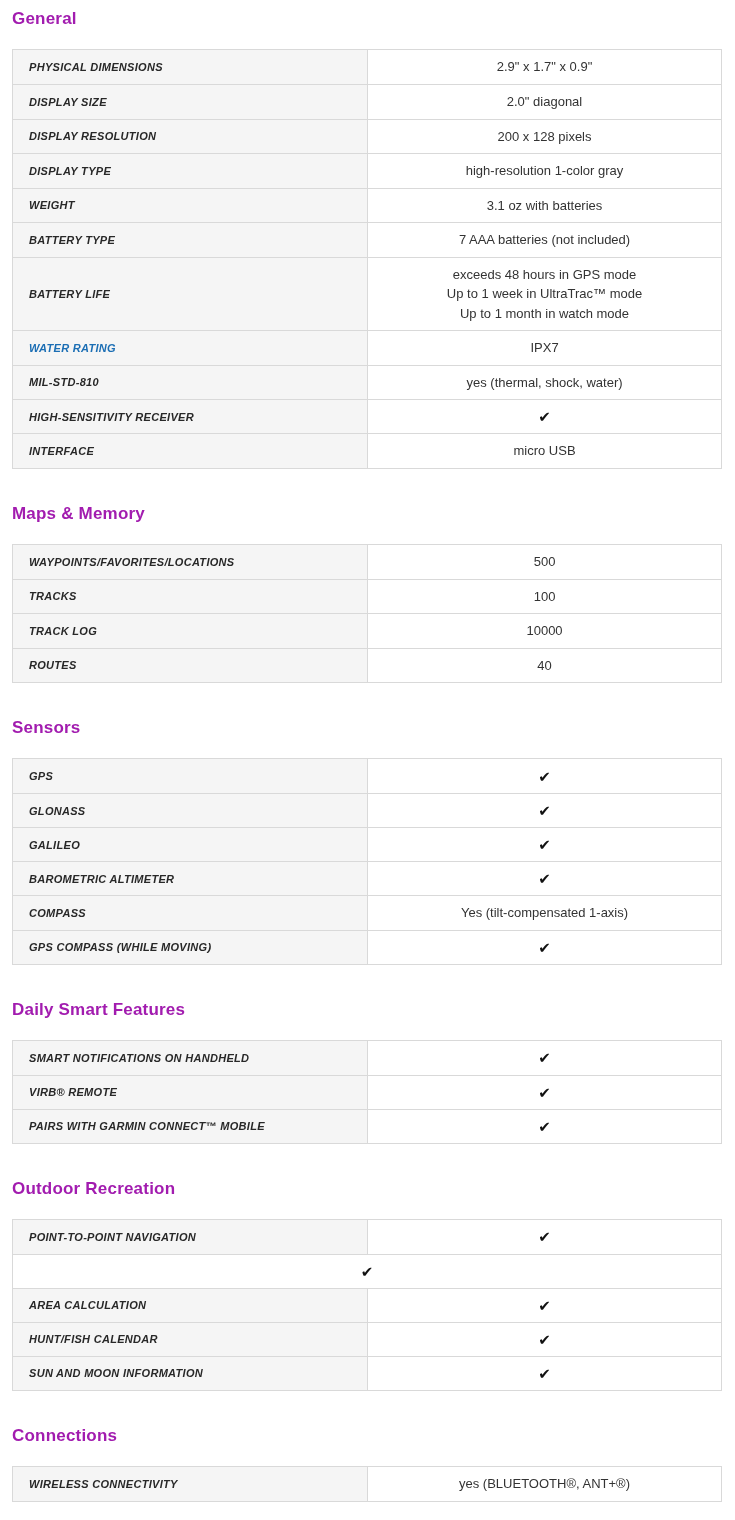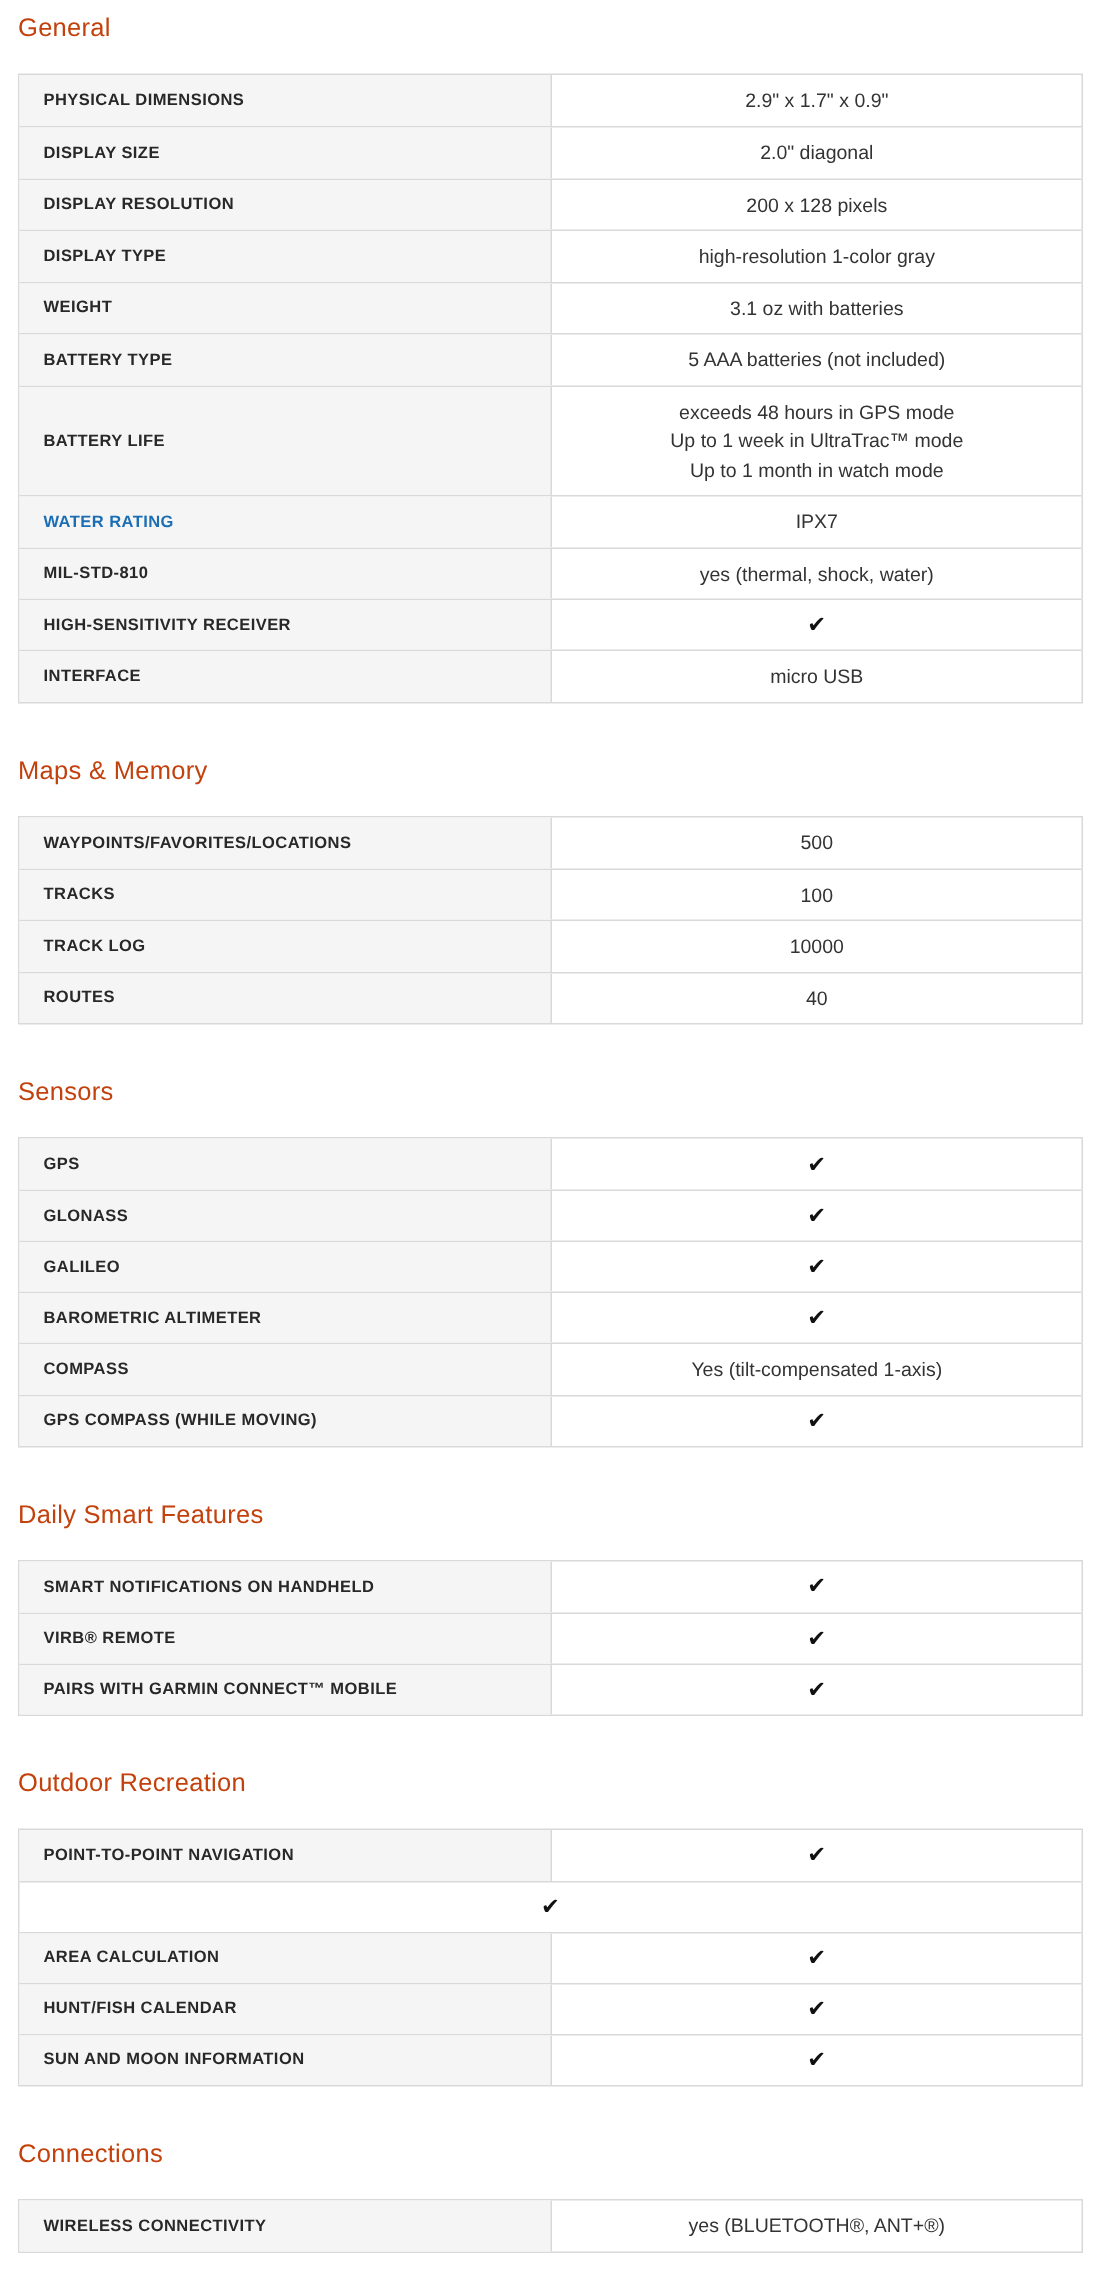--- a/index.html
+++ b/index.html
@@ -13,23 +13,23 @@
     min-height: 1520px;
     margin: 0 auto;
   }
   .content {
     padding: 8px 13px 10px 12px;
   }
   .spec-section { }
   .section-heading {
     font-size: 17px;
     line-height: 21px;
-    font-weight: normal;
+    font-weight: bold;
     font-stretch: condensed;
-    color: #c2410c;
+    color: #a21caf;
     letter-spacing: 0.2px;
     margin-bottom: 20px;
   }
   .spec-section + .spec-section .section-heading {
     margin-top: 34px;
   }
   .spec-table {
     border: 1px solid #d9d9d9;
     width: 100%;
   }
@@ -47,20 +47,21 @@
     border-right: 1px solid #d9d9d9;
     display: flex;
     align-items: center;
     padding: 8px 10px 8px 16px;
     font-size: 11px;
     font-weight: bold;
     font-stretch: condensed;
     letter-spacing: 0.3px;
     color: #282828;
     text-transform: uppercase;
+    font-style: italic;
   }
   .spec-label.is-link {
     color: #1b6eb4;
     cursor: pointer;
     text-align: right;
   }
   .spec-value {
     flex: 1;
     display: flex;
     align-items: center;
@@ -104,21 +105,21 @@
         <div class="spec-row">
           <div class="spec-label">DISPLAY TYPE</div>
           <div class="spec-value">high-resolution 1-color gray</div>
         </div>
         <div class="spec-row">
           <div class="spec-label">WEIGHT</div>
           <div class="spec-value">3.1 oz with batteries</div>
         </div>
         <div class="spec-row">
           <div class="spec-label">BATTERY TYPE</div>
-          <div class="spec-value">5 AAA batteries (not included)</div>
+          <div class="spec-value">7 AAA batteries (not included)</div>
         </div>
         <div class="spec-row tall">
           <div class="spec-label">BATTERY LIFE</div>
           <div class="spec-value">exceeds 48 hours in GPS mode
 Up to 1 week in UltraTrac™ mode
 Up to 1 month in watch mode</div>
         </div>
         <div class="spec-row">
           <div class="spec-label is-link">WATER RATING</div>
           <div class="spec-value">IPX7</div>

